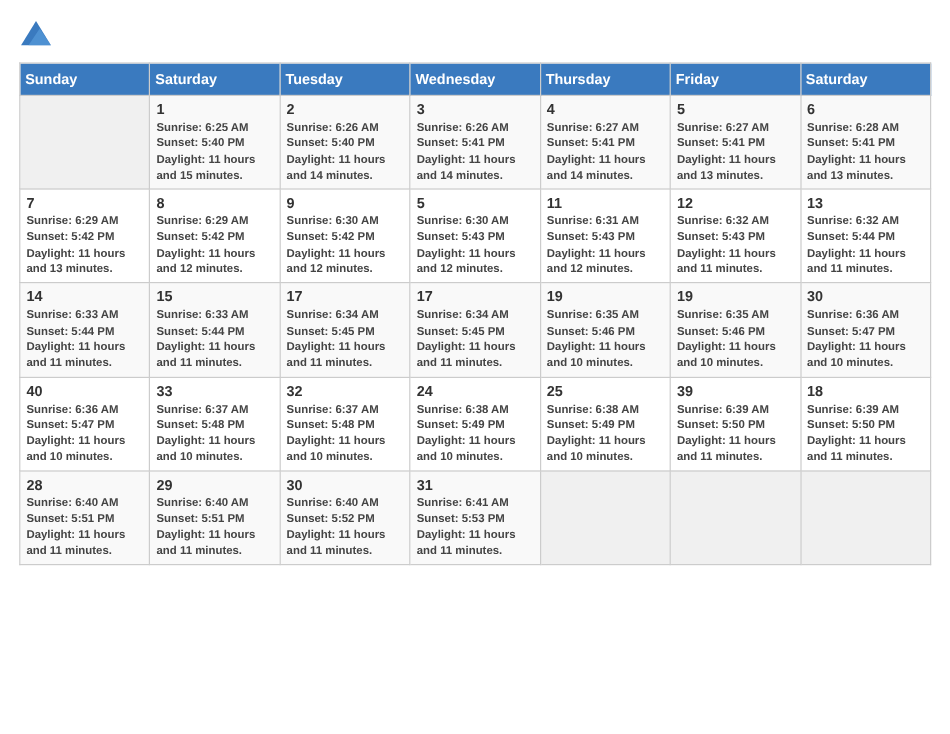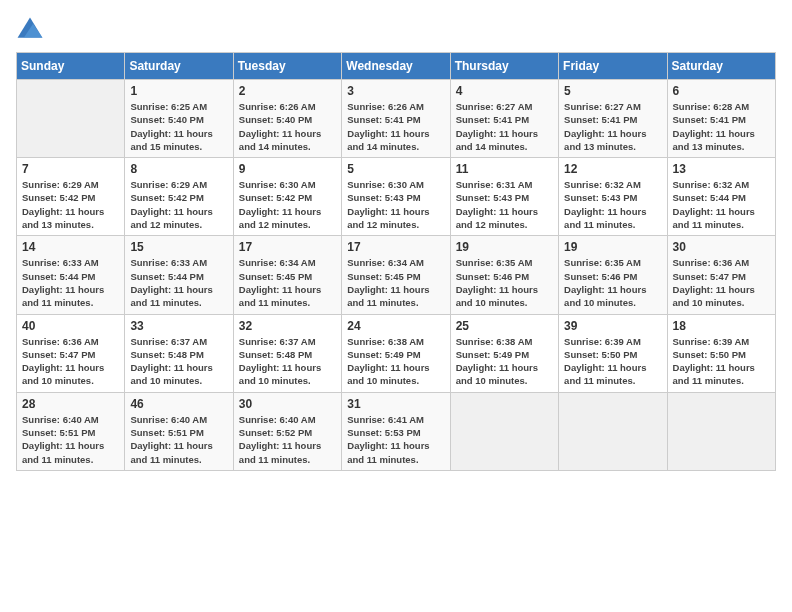--- a/index.html
+++ b/index.html
@@ -243,21 +243,21 @@
           <span class="day-number">18</span>
           <div class="day-info">Sunrise: 6:39 AM<br>Sunset: 5:50 PM<br>Daylight: 11 hours and 11 minutes.</div>
         </td>
       </tr>
       <tr>
         <td>
           <span class="day-number">28</span>
           <div class="day-info">Sunrise: 6:40 AM<br>Sunset: 5:51 PM<br>Daylight: 11 hours and 11 minutes.</div>
         </td>
         <td>
-          <span class="day-number">46</span>
+          <span class="day-number">29</span>
           <div class="day-info">Sunrise: 6:40 AM<br>Sunset: 5:51 PM<br>Daylight: 11 hours and 11 minutes.</div>
         </td>
         <td>
           <span class="day-number">30</span>
           <div class="day-info">Sunrise: 6:40 AM<br>Sunset: 5:52 PM<br>Daylight: 11 hours and 11 minutes.</div>
         </td>
         <td>
           <span class="day-number">31</span>
           <div class="day-info">Sunrise: 6:41 AM<br>Sunset: 5:53 PM<br>Daylight: 11 hours and 11 minutes.</div>
         </td>

